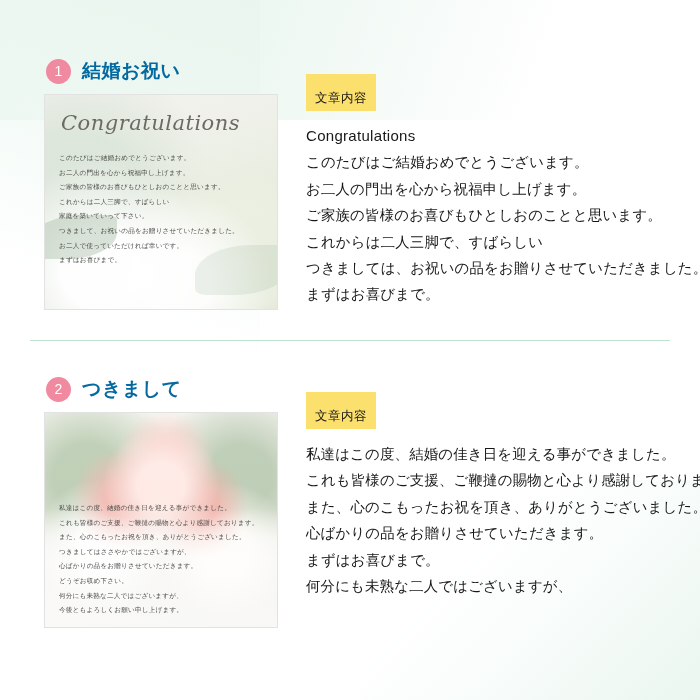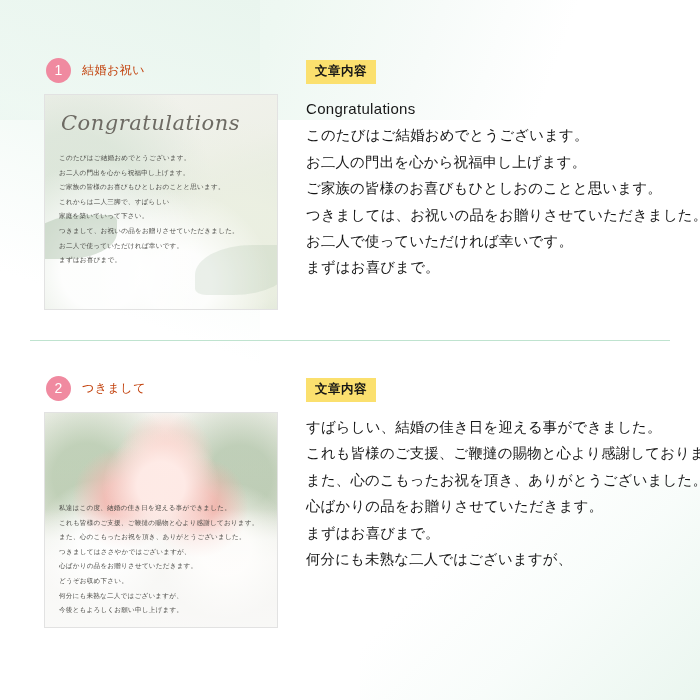--- a/index.html
+++ b/index.html
@@ -79,23 +79,23 @@
     height: 25px;
     border-radius: 50%;
     background: #f08aa0;
     color: #ffffff;
     font-size: 14px;
     line-height: 25px;
     text-align: center;
     font-family: "Liberation Sans", sans-serif;
   }
   .sec-title {
-    font-size: 12px;
-    font-weight: normal;
-    color: #c2410c;
+    font-size: 19px;
+    font-weight: bold;
+    color: #0369a1;
     letter-spacing: 0.5px;
   }
 
   .card-img {
     position: absolute;
     left: 44px;
     width: 232px;
     height: 214px;
     border: 1px solid #e2e2e2;
     overflow: hidden;
@@ -169,23 +169,24 @@
   .content-col {
     position: absolute;
     left: 306px;
     right: 18px;
   }
   .label-pill {
     display: inline-block;
     background: #fbe06e;
     color: #161616;
     font-size: 12.5px;
-    font-weight: bold;
-    padding: 3px 9px 4px 9px;
+    font-weight: normal;
+    padding: 16px 9px 4px 9px;
     letter-spacing: 0.5px;
+    margin-top: 14px;
   }
   .body-lines {
     margin-top: 12px;
     font-size: 14.4px;
     line-height: 26.4px;
     color: #171717;
     letter-spacing: 0.2px;
   }
   .body-lines div {
     white-space: nowrap;
@@ -228,22 +229,22 @@
       </div>
     </div>
 
     <div class="content-col" style="top:24px;">
       <div class="label-pill">文章内容</div>
       <div class="body-lines">
         <div class="lead-en">Congratulations</div>
         <div>このたびはご結婚おめでとうございます。</div>
         <div>お二人の門出を心から祝福申し上げます。</div>
         <div>ご家族の皆様のお喜びもひとしおのことと思います。</div>
+        <div>これからは二人三脚で、すばらしい</div>
         <div>つきましては、お祝いの品をお贈りさせていただきました。</div>
-        <div>お二人で使っていただければ幸いです。</div>
         <div>まずはお喜びまで。</div>
       </div>
     </div>
   </div>
 
   <div class="divider"></div>
 
   <div class="section section-2">
 
     <div class="sec-head" style="top:22px;">
@@ -262,21 +263,21 @@
 心ばかりの品をお贈りさせていただきます。
 どうぞお収め下さい。
 何分にも未熟な二人ではございますが、
 今後ともよろしくお願い申し上げます。</div>
       </div>
     </div>
 
     <div class="content-col" style="top:24px;">
       <div class="label-pill">文章内容</div>
       <div class="body-lines">
-        <div>すばらしい、結婚の佳き日を迎える事ができました。</div>
+        <div>私達はこの度、結婚の佳き日を迎える事ができました。</div>
         <div>これも皆様のご支援、ご鞭撻の賜物と心より感謝しております。</div>
         <div>また、心のこもったお祝を頂き、ありがとうございました。</div>
         <div>心ばかりの品をお贈りさせていただきます。</div>
         <div>まずはお喜びまで。</div>
         <div>何分にも未熟な二人ではございますが、</div>
       </div>
     </div>
   </div>
 
 </div>

